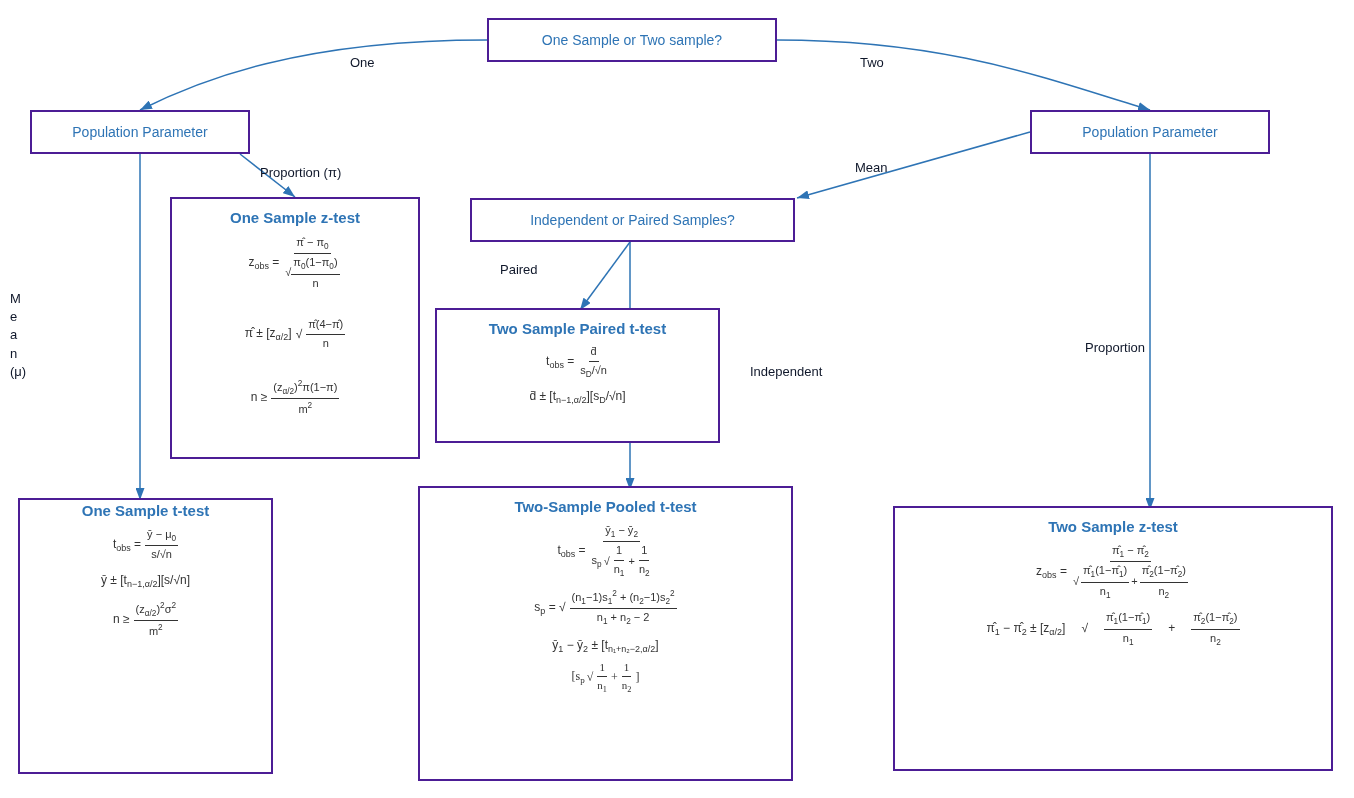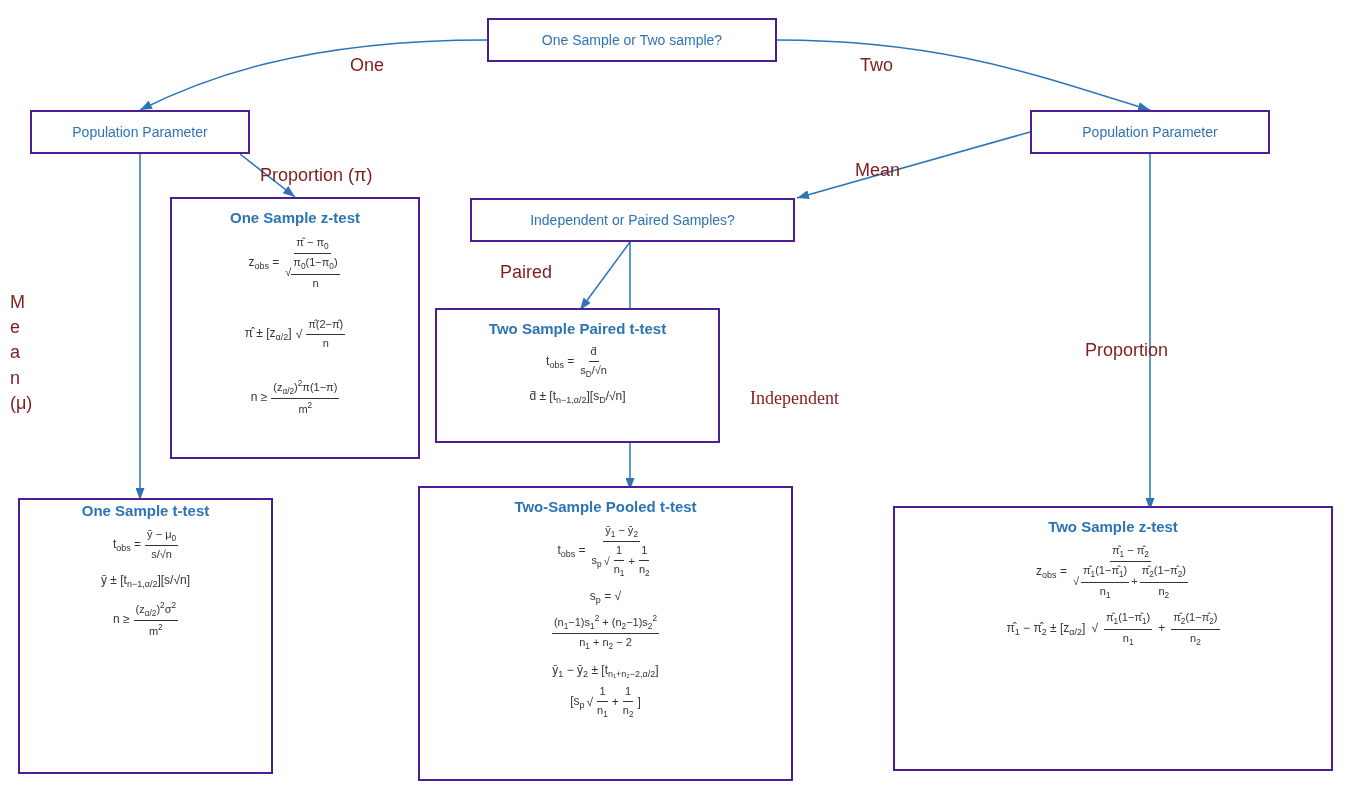--- a/index.html
+++ b/index.html
@@ -44,22 +44,22 @@
       position: absolute;
       top: 0;
       left: 0;
       width: 1354px;
       height: 798px;
       pointer-events: none;
     }
 
     .label {
       position: absolute;
-      color: #7f1d1d;
-      font-size: 18px;
+      color: #0f172a;
+      font-size: 13px;
     }
 
     
     .frac {
       display: inline-flex;
       flex-direction: column;
       align-items: center;
       vertical-align: middle;
       font-size: 11px;
     }
@@ -102,21 +102,21 @@
     <line x1="630" y1="242" x2="630" y2="490" stroke="#2E74B5" stroke-width="1.5" marker-end="url(#arrowhead)"></line>
 
     <line x1="1150" y1="154" x2="1150" y2="510" stroke="#2E74B5" stroke-width="1.5" marker-end="url(#arrowhead)"></line>
   </svg>
 
   <div class="label" style="left:350px; top:55px;">One</div>
   <div class="label" style="left:860px; top:55px;">Two</div>
   <div class="label" style="left:855px; top:160px;">Mean</div>
   <div class="label" style="left:260px; top:165px;">Proportion (π)</div>
   <div class="label" style="left:500px; top:262px;">Paired</div>
-  <div class="label" style="left:750px; top:388px;font-family:Liberation Serif, serif;">Independent</div>
+  <div class="label" style="left:750px; top:364px;">Independent</div>
   <div class="label" style="left:1085px; top:340px;">Proportion</div>
 
   <div class="label" style="left:10px; top:290px; line-height:1.4;">
     M<br>e<br>a<br>n<br>(μ)
   </div>
 
   <div class="box" style="left:487px; top:18px; width:290px; height:44px; display:flex; align-items:center; justify-content:center;">
     <span>One Sample or Two sample?</span>
   </div>
 
@@ -144,21 +144,21 @@
                 <span class="num">π<sub>0</sub>(1−π<sub>0</sub>)</span>
                 <span class="den">n</span>
               </span>
           </span>
         </span>
       </div>
       <div style="margin:24px 0; display:flex; align-items:center; justify-content:center; gap:4px;">
         <span>π̂ ± [z<sub>α/2</sub>]</span>
         <span>√</span>
         <span class="frac">
-          <span class="num">π̂(2−π̂)</span>
+          <span class="num">π̂(4−π̂)</span>
           <span class="den">n</span>
         </span>
       </div>
       <div style="margin:8px 0; display:flex; align-items:center; justify-content:center; gap:4px;">
         <span>n ≥</span>
         <span class="frac">
           <span class="num">(z<sub>α/2</sub>)<sup>2</sup>π(1−π)</span>
           <span class="den">m<sup>2</sup></span>
         </span>
       </div>
@@ -219,30 +219,30 @@
                 <span class="den">n<sub>1</sub></span>
               </span>
             <span>+</span>
             <span class="frac">
                 <span class="num">1</span>
                 <span class="den">n<sub>2</sub></span>
               </span>
           </span>
         </span>
       </div>
-      <div style="margin:7px 0; display:flex; align-items:center; justify-content:center; gap:4px;flex-direction:column;">
+      <div style="margin:7px 0; display:flex; align-items:center; justify-content:center; gap:4px;">
         <span>s<sub>p</sub> = √</span>
         <span class="frac">
           <span class="num">(n<sub>1</sub>−1)s<sub>1</sub><sup>2</sup> + (n<sub>2</sub>−1)s<sub>2</sub><sup>2</sup></span>
           <span class="den">n<sub>1</sub> + n<sub>2</sub> − 2</span>
         </span>
       </div>
       <div style="margin:7px 0; display:flex; align-items:center; justify-content:center; gap:2px; flex-wrap:wrap;flex-direction:column;">
         <span>ȳ<sub>1</sub> − ȳ<sub>2</sub> ± [t<sub>n₁+n₂−2,α/2</sub>]</span>
-        <span style="display:inline-flex; align-items:center; gap:2px;">
+        <span style="display:inline-flex; align-items:center; gap:2px;font-family:Liberation Serif, serif;">
           <span>[s<sub>p</sub></span>
           <span>√</span>
           <span class="frac">
               <span class="num">1</span>
               <span class="den">n<sub>1</sub></span>
             </span>
           <span>+</span>
           <span class="frac">
               <span class="num">1</span>
               <span class="den">n<sub>2</sub></span>
@@ -267,21 +267,21 @@
               <span class="den">n<sub>1</sub></span>
             </span>
             <span>+</span>
             <span class="frac">
               <span class="num">π̂<sub>2</sub>(1−π̂<sub>2</sub>)</span>
               <span class="den">n<sub>2</sub></span>
             </span>
           </span>
         </span>
       </div>
-      <div style="margin:7px 0; display:flex; align-items:center; justify-content:center; gap:6px; flex-wrap:wrap;">
+      <div style="margin:7px 0; display:flex; align-items:center; justify-content:center; gap:16px; flex-wrap:wrap;">
         <span>π̂<sub>1</sub> − π̂<sub>2</sub> ± [z<sub>α/2</sub>]</span>
         <span>√</span>
         <span class="frac">
           <span class="num">π̂<sub>1</sub>(1−π̂<sub>1</sub>)</span>
           <span class="den">n<sub>1</sub></span>
         </span>
         <span>+</span>
         <span class="frac">
           <span class="num">π̂<sub>2</sub>(1−π̂<sub>2</sub>)</span>
           <span class="den">n<sub>2</sub></span>

